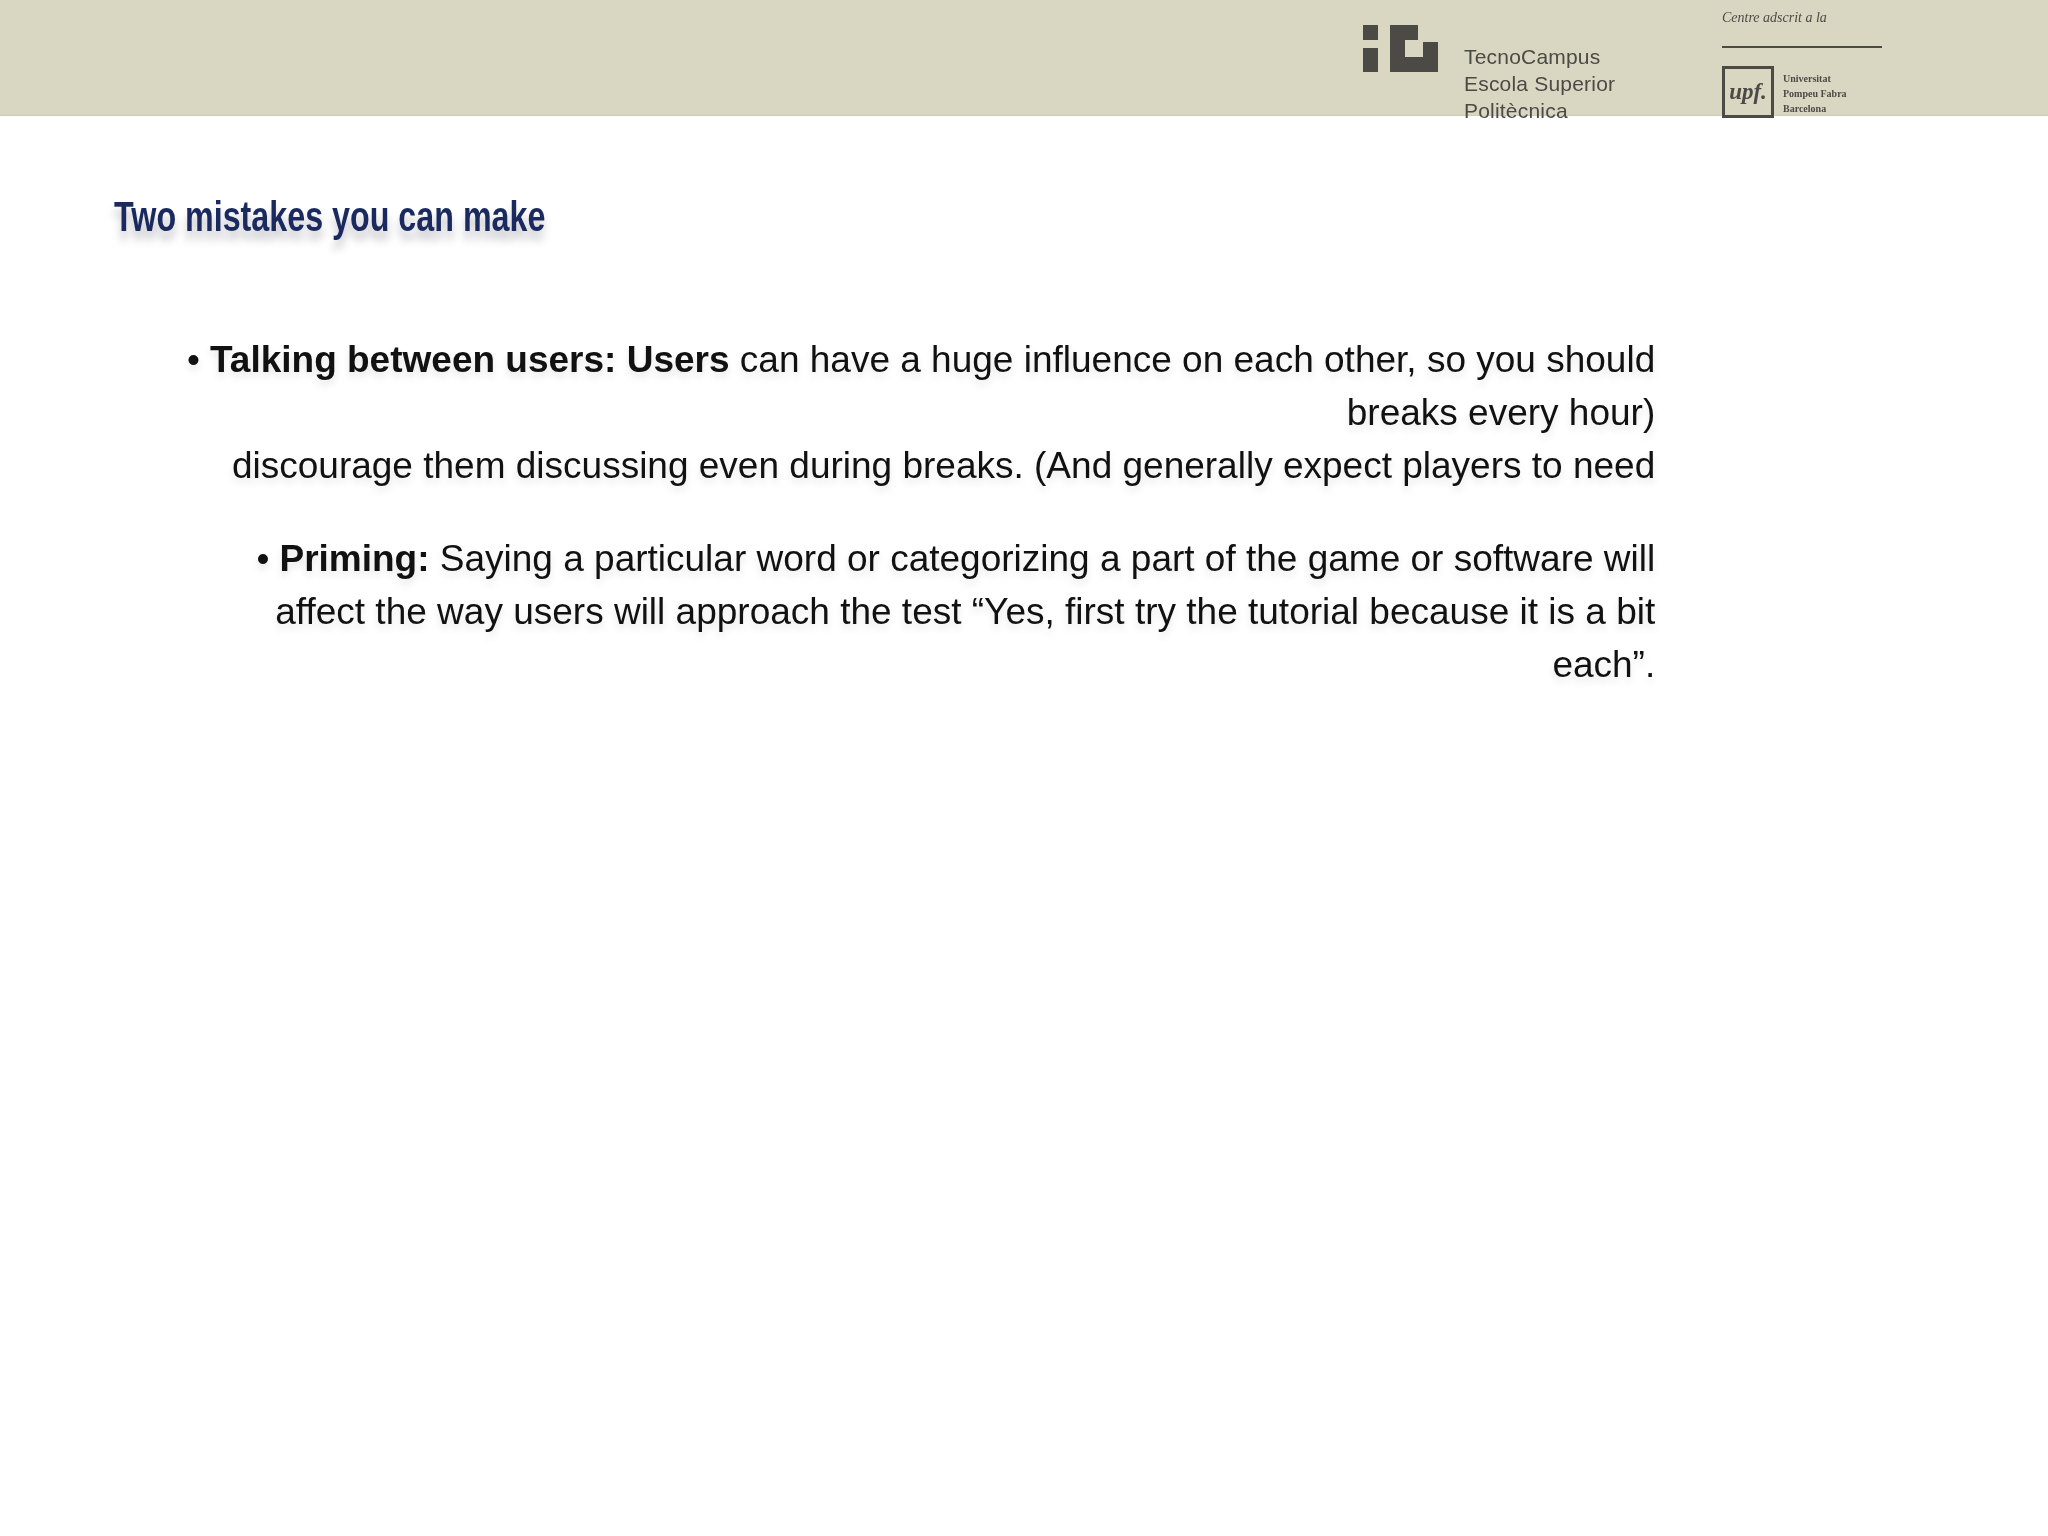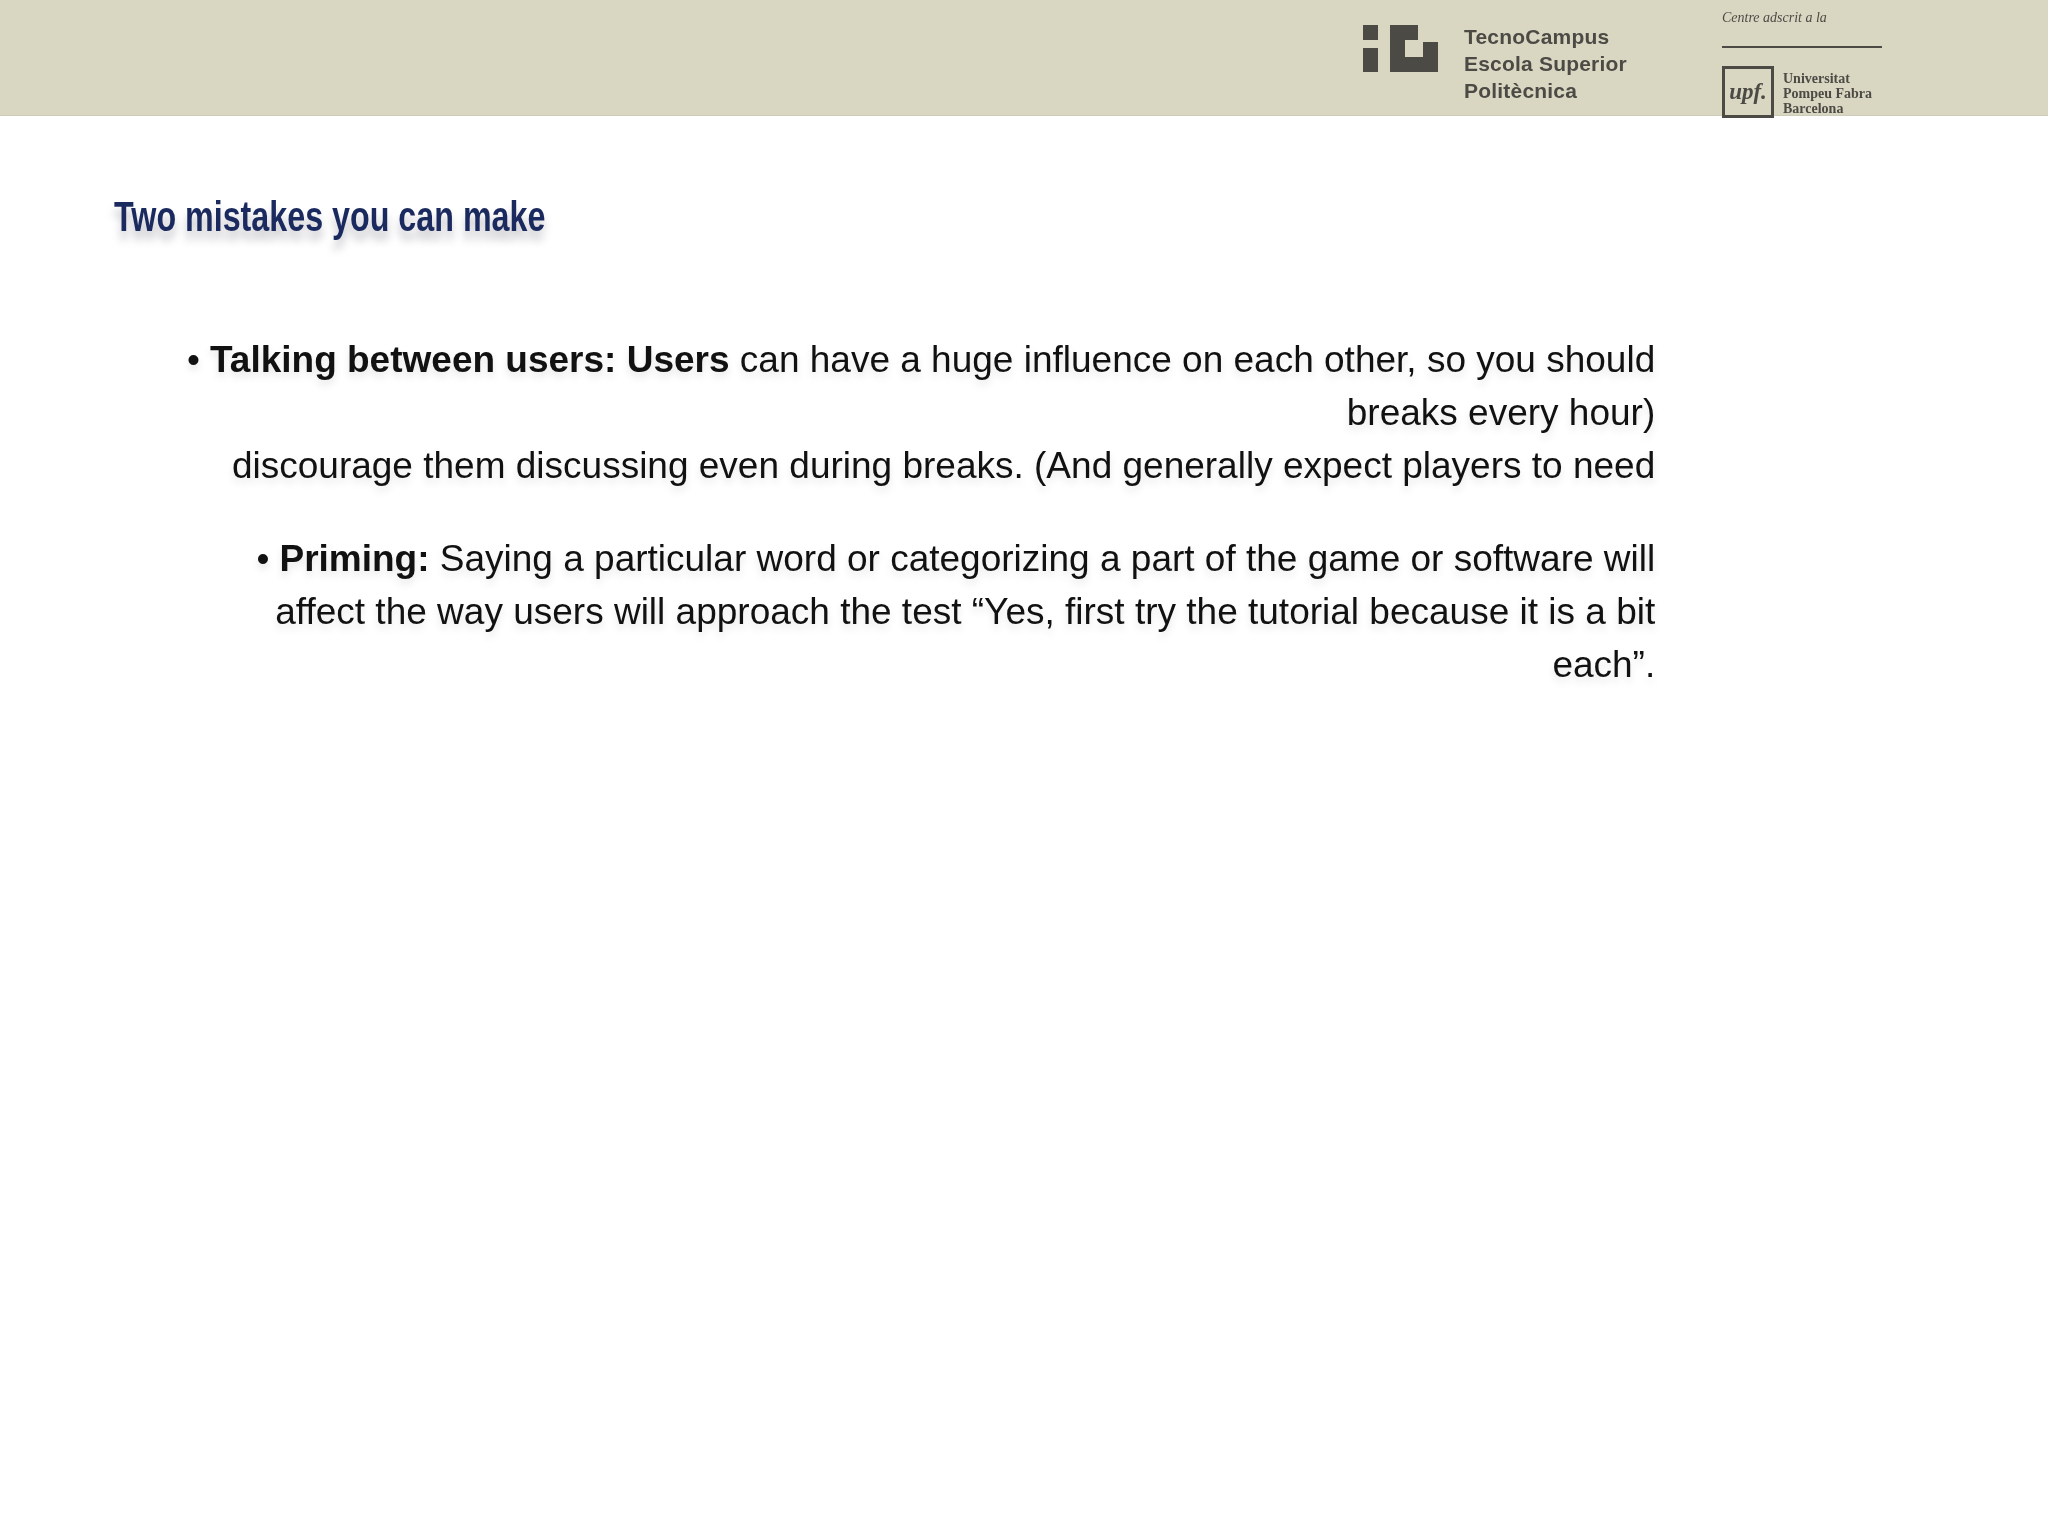--- a/index.html
+++ b/index.html
@@ -7,34 +7,34 @@
     position:relative;width:2048px;height:1536px;background:#ffffff;
     overflow:hidden;font-family:"Liberation Sans",sans-serif;
   }
   
   .band{
     position:absolute;top:0;left:0;width:2048px;height:115px;
     background:#d9d7c2;border-bottom:1px solid rgba(0,0,0,0.05);
   }
   .tc{position:absolute;left:1363px;top:23px;display:flex;gap:26px;color:#4c4a45;}
   .tc-icon{margin-top:2px;flex:0 0 auto;}
-  .tc-text{font-weight:700;font-size:21px;line-height:27px;letter-spacing:0.2px;}
+  .tc-text{font-weight:400;font-size:21px;line-height:27px;letter-spacing:0.2px;margin-top:20px;}
   .upf{position:absolute;left:1722px;top:10px;color:#4c4a45;}
   .upf-tagline{
     font-family:"Liberation Serif",serif;font-style:italic;font-size:14px;
     padding-bottom:20px;border-bottom:2px solid #4c4a45;width:160px;
   }
   .upf-row{display:flex;gap:9px;margin-top:18px;align-items:flex-start;}
   .upf-box{
     width:52px;height:52px;border:3px solid #4c4a45;box-sizing:border-box;
     display:flex;align-items:center;justify-content:center;
     font-family:"Liberation Serif",serif;font-style:italic;font-weight:700;font-size:23px;
   }
   .upf-uni{
-    font-family:"Liberation Serif",serif;font-size:14px;font-weight:700;
+    font-family:"Liberation Serif",serif;font-size:10px;font-weight:700;
     line-height:15px;padding-top:5px;
   }
   .upf-uni .it{}
   
   .title{
     position:absolute;left:114px;top:192px;margin:0;
     font-size:43px;font-weight:700;color:#1b2a5e;white-space:nowrap;
     transform:scaleX(0.75);transform-origin:0 50%;
     text-shadow:0 9px 10px rgba(110,110,125,0.40);
   }

